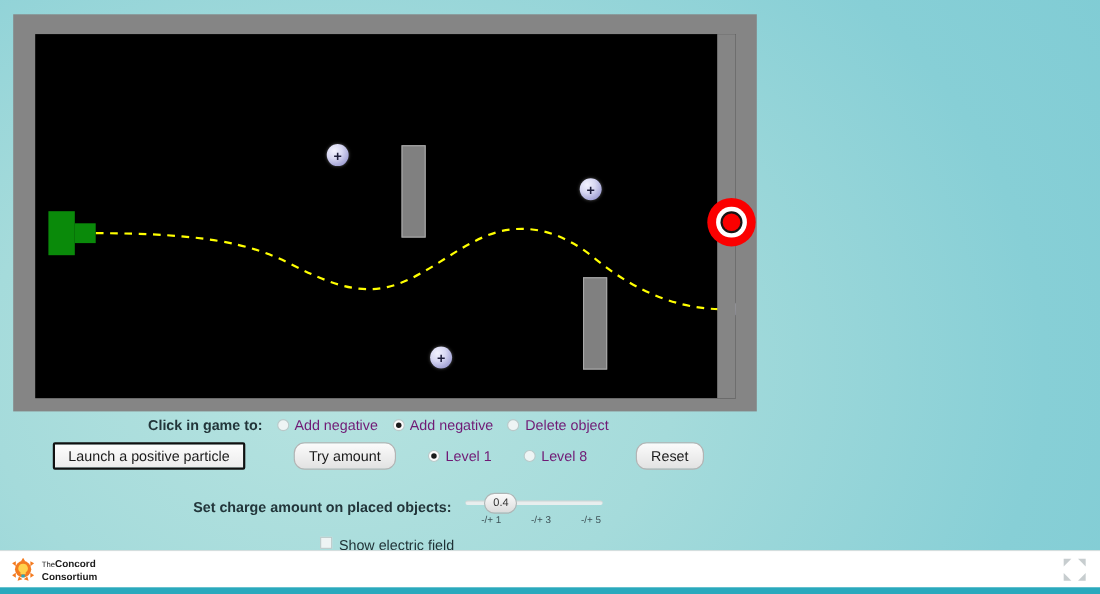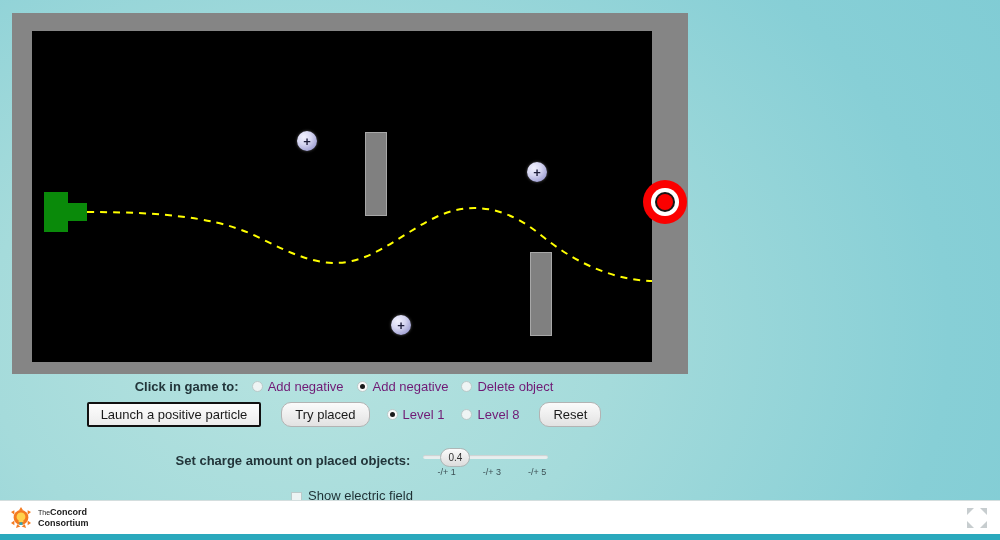--- a/index.html
+++ b/index.html
@@ -60,21 +60,21 @@
     display:flex; align-items:center; justify-content:center;
   }
   .target .ring-core {
     width:84%; height:84%; border-radius:50%; background:#fb0000;
   }
 
   
   #controls { position:absolute; left:0; top:374px; width:688px; }
   .row { display:flex; align-items:center; justify-content:center; }
   .row-1 { margin-top:5px; gap:0; }
-  .row-2 { margin-top:8px; gap:4px; }
+  .row-2 { margin-top:8px; gap:16px; }
   .row-3 { margin-top:20px;margin-left:36px; }
   .row-4 { margin-top:15px; gap:18px; }
 
   .ctl-label { font-size:13px; color:#22353a; font-weight:bold; }
 
   .radio-group { display:flex; align-items:center; gap:5px; margin-left:13px; }
   .radio {
     width:11px; height:11px; border-radius:50%;
     background:#eef4f4; border:1px solid #b9c9c9; display:inline-block;
     position:relative; flex:none;
@@ -121,21 +121,21 @@
   }
   .slider-ticks {
     position:absolute; top:20px; left:0; width:125px;
     display:flex; justify-content:space-between;
     font-size:9px; color:#3d5055;
   }
   .slider-ticks span:nth-child(1){ margin-left:14px; }
   .slider-ticks span:nth-child(3){ margin-right:2px; }
 
   
-  .cb-item { display:flex; align-items:flex-end; gap:6px;margin-left:16px; }
+  .cb-item { display:flex; align-items:flex-start; gap:6px;margin-left:16px; }
   .cbox {
     width:11px; height:11px; background:#eef4f4;
     border:1px solid #bacaca; flex:none;
   }
   .cb-label { font-size:13px; color:#1e3034; }
 
   
   #footer {
     position:absolute; left:0; bottom:6px; width:1000px; height:34px;
     background:#ffffff; border-top:1px solid #d4dede;
@@ -213,21 +213,21 @@
 
     <div class="radio-group">
       <span class="radio"></span>
       <span class="radio-label">Delete object</span>
     </div>
   </div>
 
   <div class="row row-2">
     <button class="btn focused">Launch a positive particle</button>
     <span class="btn-gap"></span>
-    <button class="btn">Try placed</button>
+    <button class="btn">Try amount</button>
 
     <div class="radio-group">
       <span class="radio checked"></span>
       <span class="radio-label">Level 1</span>
     </div>
 
     <div class="radio-group">
       <span class="radio"></span>
       <span class="radio-label">Level 8</span>
     </div>

